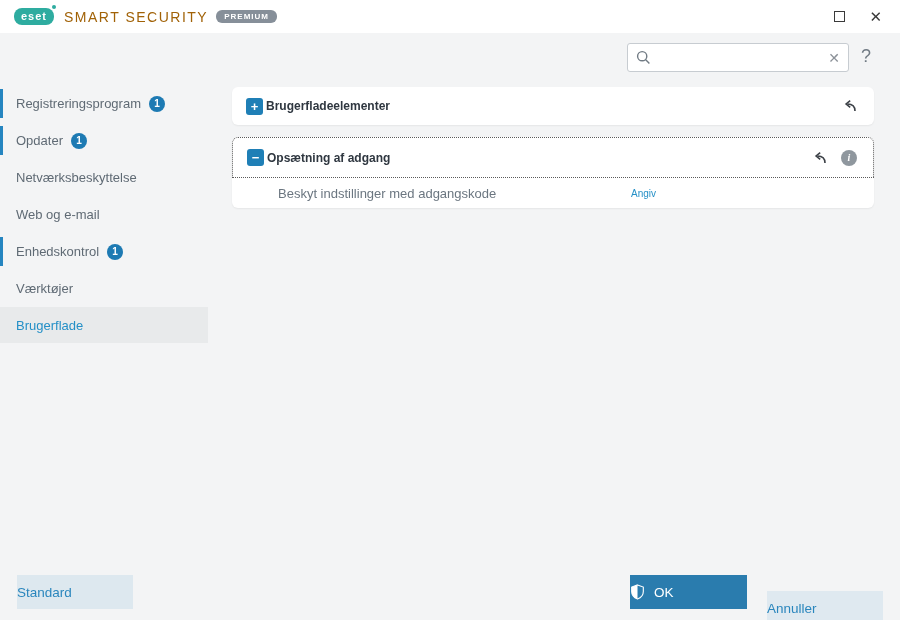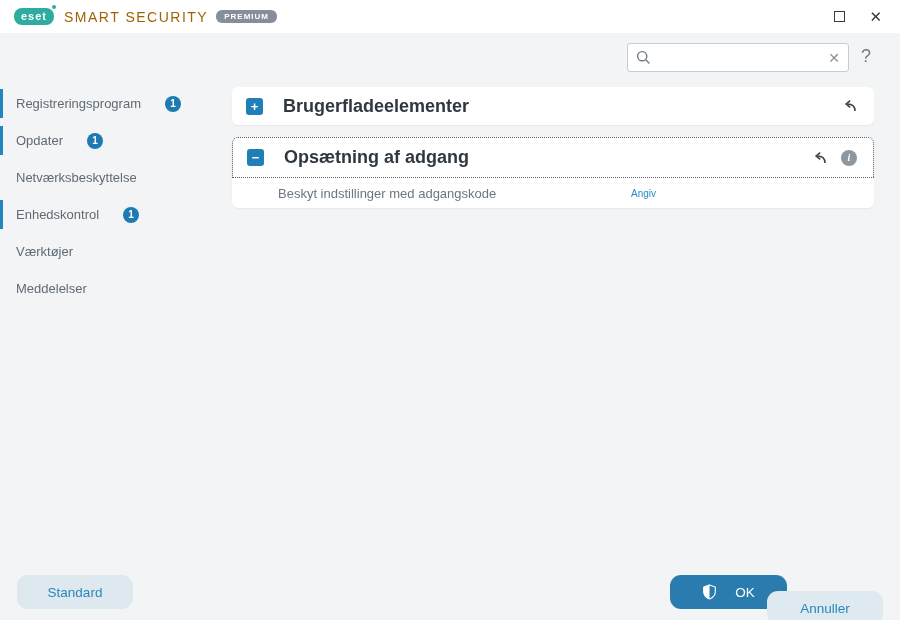--- a/index.html
+++ b/index.html
@@ -59,21 +59,21 @@
   }
   .search-clear { color:#8b9198; font-size:14px; cursor:pointer; line-height:1; }
   .help-btn {
     position:absolute; top:46px; left:861px; font-size:18px; color:#707a83;
     cursor:pointer; font-weight:500;
   }
 
   
   .sidebar { position:absolute; top:85px; left:0; width:232px; }
   .side-item {
-    position:relative; display:flex; align-items:center; gap:24px;
+    position:relative; display:flex; align-items:center; gap:8px;
     height:37px; padding-left:16px; font-size:13px; color:#5f6a74; cursor:pointer;
   }
   .side-item .accent {
     position:absolute; left:0; top:4px; width:3px; height:29px; background:#2585c0;
   }
   .side-item.active {
     background:#e8eaeb; color:#2590c7; width:208px; height:36px;
   }
   .side-item.two-line {
     height:auto; padding-top:10px; padding-bottom:8px; line-height:17px;
@@ -98,45 +98,45 @@
   }
   .panel-header.focused {
     border:1px dotted #5a5a5a; height:41px; border-radius:6px 6px 0 0;
   }
   .toggle-icon {
     width:17px; height:17px; background:#1f7fb6; border-radius:3px;
     color:#fff; font-size:13px; font-weight:bold; display:flex;
     align-items:center; justify-content:center; line-height:1; flex:0 0 auto;
   }
   .panel-title {
-    margin-left:20px; font-size:18px; font-weight:bold; color:#2f3740;
+    margin-left:3px; font-size:12px; font-weight:bold; color:#2f3740;
   }
   .panel-actions { margin-left:auto; display:flex; align-items:center; gap:13px; }
   .revert-icon { cursor:pointer; display:flex; }
   .info-icon {
     width:16px; height:16px; border-radius:50%; background:#8f979e; color:#fff;
     font-size:10px; font-weight:bold; display:flex; align-items:center;
     justify-content:center; cursor:pointer; font-family:"Liberation Serif", serif;
     font-style:italic;
   }
   .panel-row {
     display:flex; align-items:center; height:30px; padding-left:46px;
     border-radius:0 0 6px 6px;
   }
   .row-label { width:353px; font-size:13px; color:#6b7680; }
   .row-link { font-size:10px; color:#2590c7; cursor:pointer; }
 
   
   .footer-btn {
-    position:absolute; top:575px; height:34px; border:none; border-radius:11px;
+    position:absolute; top:575px; height:34px; border:none; border-radius:0;
     font-size:13.5px; cursor:pointer; font-family:"Liberation Sans", sans-serif;
-    display:flex; align-items:center; justify-content:center;
+    display:flex; align-items:center; 
   }
   .btn-standard { left:17px; width:116px; background:#dde8ef; color:#2a86bd; }
-  .btn-ok { left:630px; width:117px; background:#2a7cae; color:#fff; gap:18px; font-weight:500;margin-left:40px; }
+  .btn-ok { left:630px; width:117px; background:#2a7cae; color:#fff; gap:9px; font-weight:500; }
   .btn-cancel { left:767px; width:116px; background:#dfe9f0; color:#2a86bd;margin-top:16px; }
 </style>
 </head>
 <body>
 
 <div class="window">
 
   <div class="titlebar">
     <span class="eset-logo">eset</span>
     <span class="product-name">SMART SECURITY</span>
@@ -166,29 +166,32 @@
     </div>
     <div class="side-item">
       <span class="accent"></span>
       <span class="label">Opdater</span>
       <span class="badge">1</span>
     </div>
     <div class="side-item">
       <span class="label">Netværksbeskyttelse</span>
     </div>
     <div class="side-item">
+      <span class="label">Web og e-mail</span>
+    </div>
+    <div class="side-item">
       <span class="accent"></span>
       <span class="label">Enhedskontrol</span>
       <span class="badge">1</span>
     </div>
     <div class="side-item">
       <span class="label">Værktøjer</span>
     </div>
-    <div class="side-item">
-      <span class="label">Meddelelser</span>
+    <div class="side-item active">
+      <span class="label">Brugerflade</span>
     </div>
   </div>
 
   <div class="content">
 
     <div class="panel">
       <div class="panel-header">
         <span class="toggle-icon">+</span>
         <span class="panel-title">Brugerfladeelementer</span>
         <span class="panel-actions">

